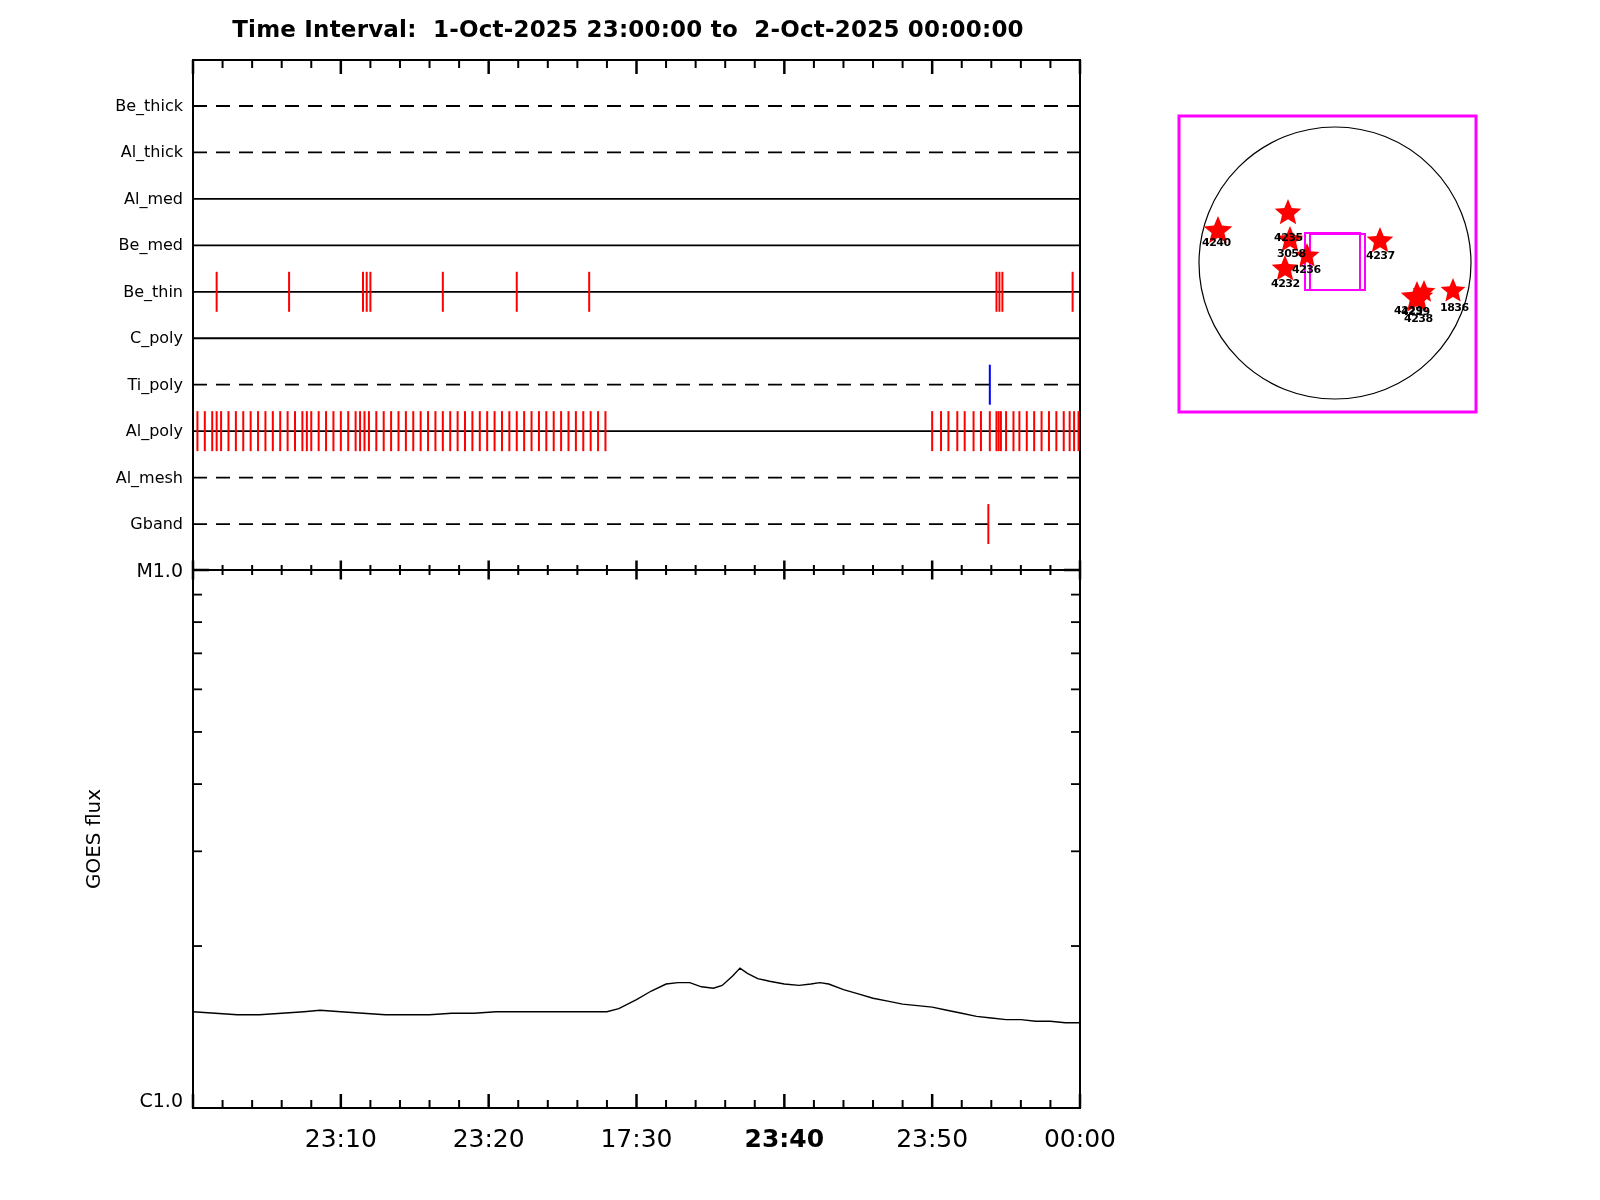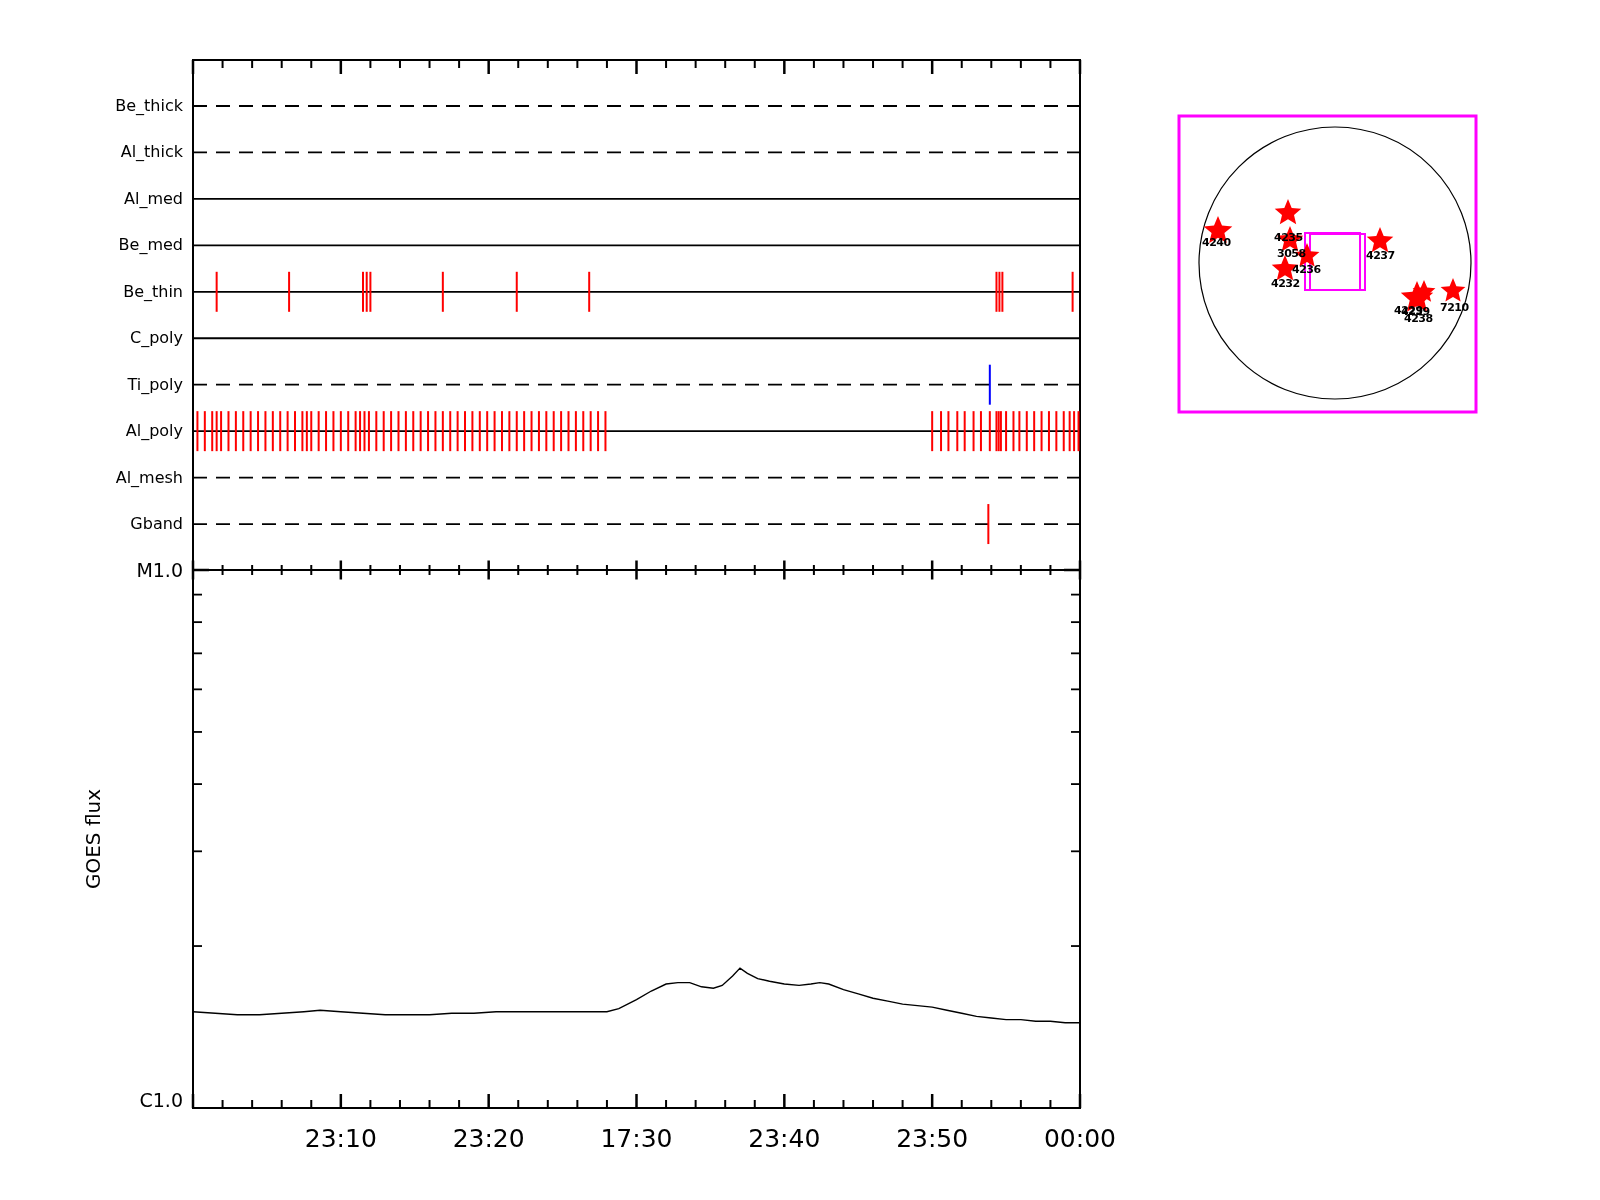--- a/index.html
+++ b/index.html
@@ -27,20 +27,21 @@
   }
   .ar-label{
     position:absolute;font-size:11px;font-weight:bold;letter-spacing:-0.5px;
     white-space:nowrap;line-height:11px;
   }
 </style>
 </head>
 <body>
 
 <div id="root">
+  <div class="title">Time Interval:  1-Oct-2025 23:00:00 to  2-Oct-2025 00:00:00</div>
 
   <svg id="plot" width="1600" height="1200" viewBox="0 0 1600 1200">
       <rect x="193" y="60" width="887" height="510" fill="none" stroke="#000000" stroke-width="2"></rect>
       <rect x="193" y="570" width="887" height="538" fill="none" stroke="#000000" stroke-width="2"></rect>
       <line x1="193" y1="60" x2="193" y2="74" stroke="#000000" stroke-width="2.5"></line>
       <line x1="193" y1="560.5" x2="193" y2="579.5" stroke="#000000" stroke-width="2.5"></line>
       <line x1="193" y1="1094" x2="193" y2="1108" stroke="#000000" stroke-width="2.5"></line>
       <line x1="222.56666666666666" y1="60" x2="222.56666666666666" y2="68" stroke="#000000" stroke-width="2"></line>
       <line x1="222.56666666666666" y1="565" x2="222.56666666666666" y2="575" stroke="#000000" stroke-width="2"></line>
       <line x1="222.56666666666666" y1="1100" x2="222.56666666666666" y2="1108" stroke="#000000" stroke-width="2"></line>
@@ -283,27 +284,27 @@
       <div class="chan-label" style="left: 13px; top: 233.35px;">Be_med</div>
       <div class="chan-label" style="left: 13px; top: 279.8px;">Be_thin</div>
       <div class="chan-label" style="left: 13px; top: 326.25px;">C_poly</div>
       <div class="chan-label" style="left: 13px; top: 372.7px;">Ti_poly</div>
       <div class="chan-label" style="left: 13px; top: 419.15px;">Al_poly</div>
       <div class="chan-label" style="left: 13px; top: 465.6px;">Al_mesh</div>
       <div class="chan-label" style="left: 13px; top: 512.05px;">Gband</div>
       <div class="xtick-label" style="left: 295.833px; top: 1124px;">23:10</div>
       <div class="xtick-label" style="left: 443.667px; top: 1124px;">23:20</div>
       <div class="xtick-label" style="left: 591.5px; top: 1124px;">17:30</div>
-      <div class="xtick-label" style="left: 739.333px; top: 1124px;">23:40</div>
+      <div class="xtick-label" style="left: 739.333px; top: 1124px; font-weight: bold;">23:40</div>
       <div class="xtick-label" style="left: 887.167px; top: 1124px;">23:50</div>
       <div class="xtick-label" style="left: 1035px; top: 1124px;">00:00</div>
       <div class="ar-label" style="left: 1202px; top: 237px;">4240</div>
       <div class="ar-label" style="left: 1274px; top: 232px;">4235</div>
       <div class="ar-label" style="left: 1277px; top: 248px;">3058</div>
       <div class="ar-label" style="left: 1292px; top: 264px;">4236</div>
       <div class="ar-label" style="left: 1271px; top: 278px;">4232</div>
       <div class="ar-label" style="left: 1366px; top: 250px;">4237</div>
-      <div class="ar-label" style="left: 1440px; top: 302px;">7210</div>
+      <div class="ar-label" style="left: 1440px; top: 302px;">1836</div>
       <div class="ar-label" style="left: 1394px; top: 305px;">4229</div>
       <div class="ar-label" style="left: 1401px; top: 306px;">4239</div>
       <div class="ar-label" style="left: 1404px; top: 313px;">4238</div>
     </div>
 </div>
 
 </body></html>

